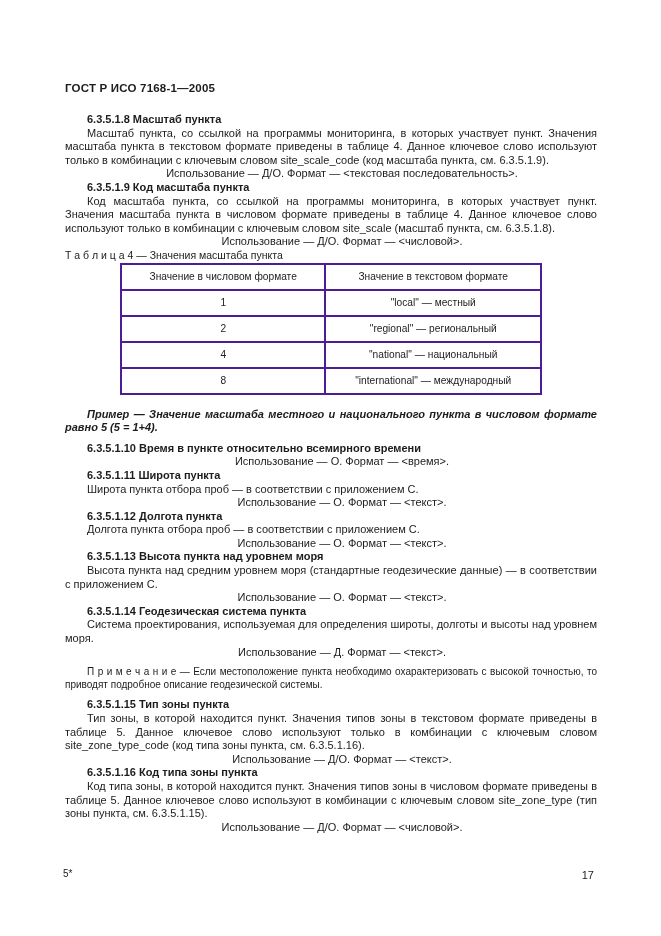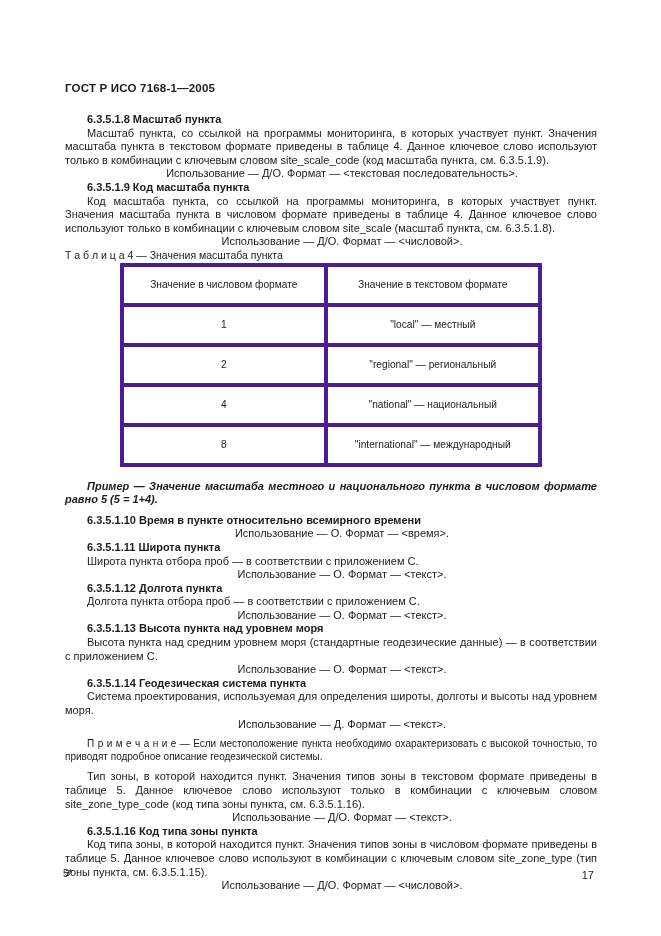--- a/index.html
+++ b/index.html
@@ -46,22 +46,22 @@
     text-indent: 0 !important;
   }
   table.values {
     border-collapse: collapse;
     margin: 0 auto 13px auto;
     width: 422px;
     font-size: 10.2px;
     line-height: 12px;
   }
   table.values th, table.values td {
-    border: 4px solid #4c1d95;
-    padding: 12px 6px;
+    border: 2px solid #4c1d95;
+    padding: 6px 6px;
     text-align: center;
     vertical-align: middle;
   }
   table.values th { font-weight: 400; }
   .footer-left  { position: absolute; left: 63px;  bottom: 57px; font-size: 10px; }
   .footer-right { position: absolute; right: 67px; bottom: 55px; font-size: 11px; }
 </style>
 </head>
 <body>
 
@@ -119,20 +119,21 @@
     <p class="usage">Использование — О. Формат — &lt;текст&gt;.</p>
     <p class="heading">6.3.5.1.13 Высота пункта над уровнем моря</p>
     <p class="body">Высота пункта над средним уровнем моря (стандартные геодезические данные) — в соответствии с приложением С.</p>
     <p class="usage">Использование — О. Формат — &lt;текст&gt;.</p>
     <p class="heading">6.3.5.1.14 Геодезическая система пункта</p>
     <p class="body">Система проектирования, используемая для определения широты, долготы и высоты над уровнем моря.</p>
     <p class="usage">Использование — Д. Формат — &lt;текст&gt;.</p>
 
     <p class="note">П р и м е ч а н и е — Если местоположение пункта необходимо охарактеризовать с высокой точностью, то приводят  подробное  описание  геодезической  системы.</p>
 
+    <p class="heading">6.3.5.1.15 Тип зоны пункта</p>
     <p class="body">Тип зоны, в которой находится пункт.  Значения  типов  зоны в текстовом формате приведены в таблице 5. Данное ключевое слово используют только в комбинации с ключевым словом site_zone_type_code (код типа зоны пункта, см. 6.3.5.1.16).</p>
     <p class="usage">Использование — Д/О. Формат — &lt;текст&gt;.</p>
     <p class="heading">6.3.5.1.16 Код типа зоны пункта</p>
     <p class="body">Код типа зоны, в которой находится пункт. Значения типов зоны в числовом формате приведены в таблице 5. Данное ключевое слово используют в комбинации с ключевым словом site_zone_type (тип зоны пункта, см. 6.3.5.1.15).</p>
     <p class="usage">Использование — Д/О. Формат — &lt;числовой&gt;.</p>
 
   </div>
 
   <div class="footer-left">5*</div>
   <div class="footer-right">17</div>

